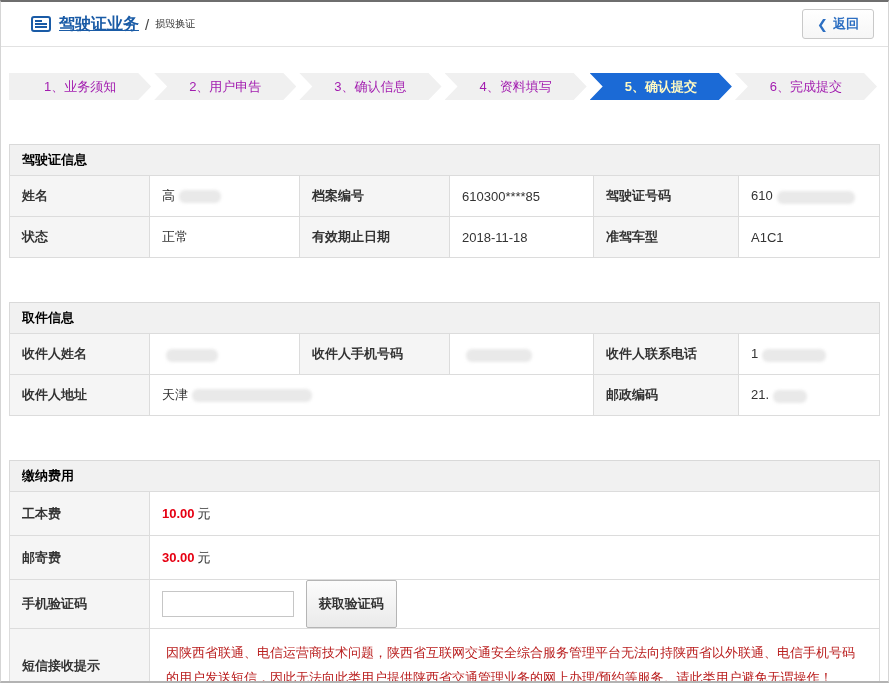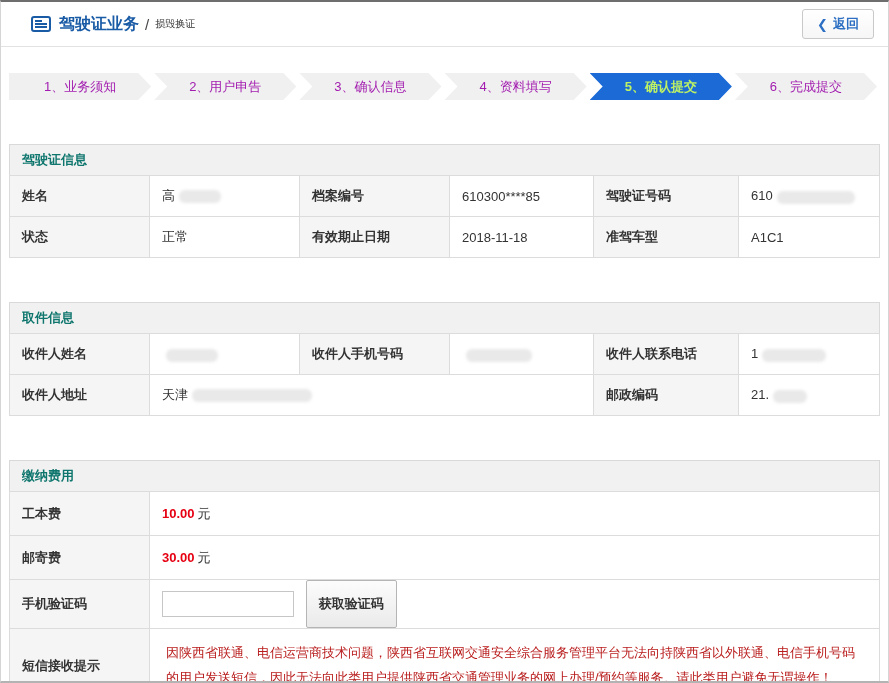--- a/index.html
+++ b/index.html
@@ -22,21 +22,21 @@
   .header {
     height: 45px;
     display: flex;
     align-items: center;
     justify-content: space-between;
     padding: 0 14px 0 30px;
     border-bottom: 1px solid #e2e2e2;
   }
   .header-left { display: flex; align-items: center; }
   .hdr-icon { display: inline-flex; margin-right: 8px; }
-  .title { color: #1a5ba6; font-weight: bold; font-size: 16px; }
+  .title { color: #1a5ba6; font-weight: bold; font-size: 16px; text-decoration: underline; }
   .sep { color: #444; font-size: 15px; margin: 0 6px; }
   .subtitle { color: #333; font-size: 10px; }
   .back-btn {
     display: inline-flex; align-items: center; gap: 5px;
     background: linear-gradient(#ffffff, #f6f6f6);
     border: 1px solid #c9c9c9; border-radius: 3px;
     color: #2d6fc2; font-size: 13px; font-weight: bold;
     padding: 5px 14px; cursor: pointer;
     font-family: inherit;
   }
@@ -46,30 +46,30 @@
   .step {
     flex: 1; height: 27px; line-height: 27px;
     text-align: center; font-size: 13px;
     color: #a21caf; background: #f0f0f0;
     margin-right: 3px;
     clip-path: polygon(0 0, calc(100% - 13px) 0, 100% 50%, calc(100% - 13px) 100%, 0 100%, 13px 50%);
   }
   .step:first-child {
     clip-path: polygon(0 0, calc(100% - 13px) 0, 100% 50%, calc(100% - 13px) 100%, 0 100%);
   }
-  .step.active { background: #1b6ad6; color: #bef264; font-weight: bold; }
+  .step.active { background: #1b6ad6; color: #fef9c3; font-weight: bold; }
   
   .content { padding: 0 8px; }
   .section { margin-bottom: 13px; }
   .section-header {
     background: #f1f1f1;
     border: 1px solid #d9d9d9;
     border-bottom: none;
     padding: 6px 12px;
-    font-size: 13px; font-weight: bold; color: #0f766e; margin-top: 44px;
+    font-size: 13px; font-weight: bold; color: #000000; margin-top: 44px;
   }
   table { width: 100%; border-collapse: collapse; table-layout: fixed; font-size: 13px; }
   td { border: 1px solid #dcdcdc; height: 41px; padding: 0 12px; color: #333; overflow: hidden; white-space: nowrap; }
   td.label { background: #f5f5f5; font-weight: bold; text-align: left; }
   td.value { background: #fff; text-align: left; }
   col.c-label1 { width: 140px; } col.c-val1 { width: 150px; }
   col.c-label2 { width: 150px; } col.c-val2 { width: 144px; }
   col.c-label3 { width: 145px; } col.c-val3 { width: auto; }
   col.f-label { width: 140px; } col.f-val { width: auto; }
   .smudge {

